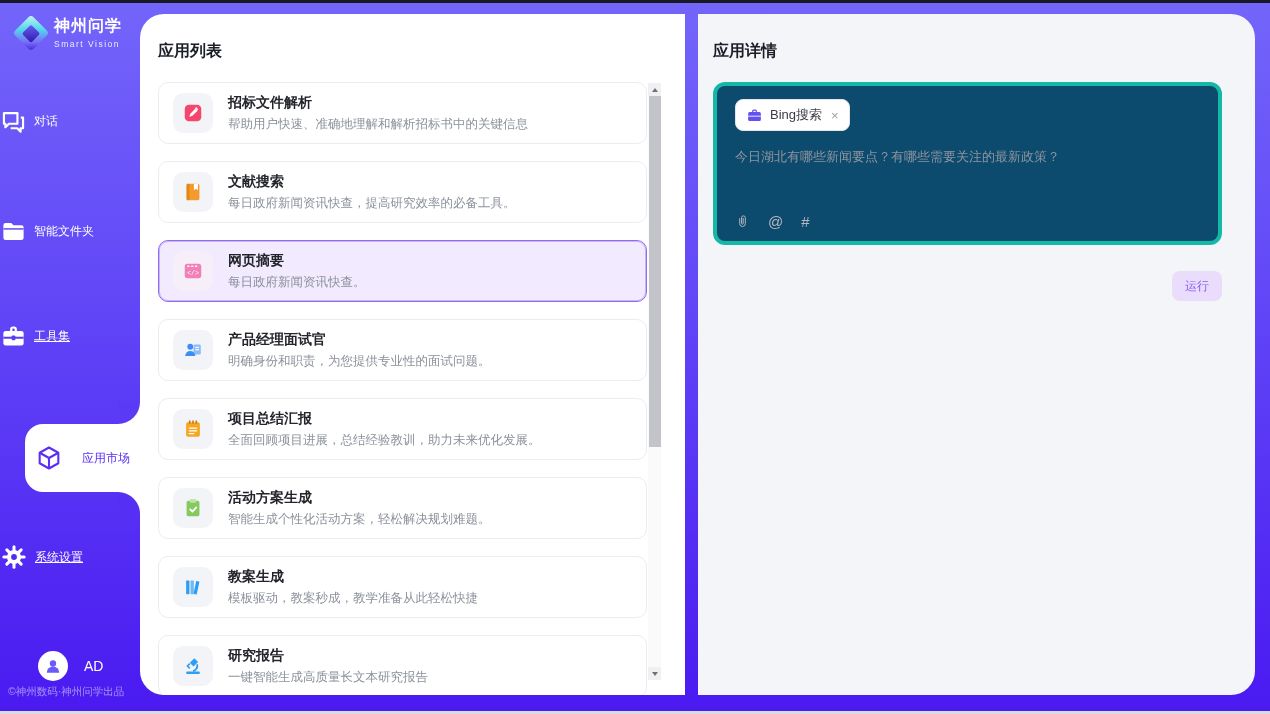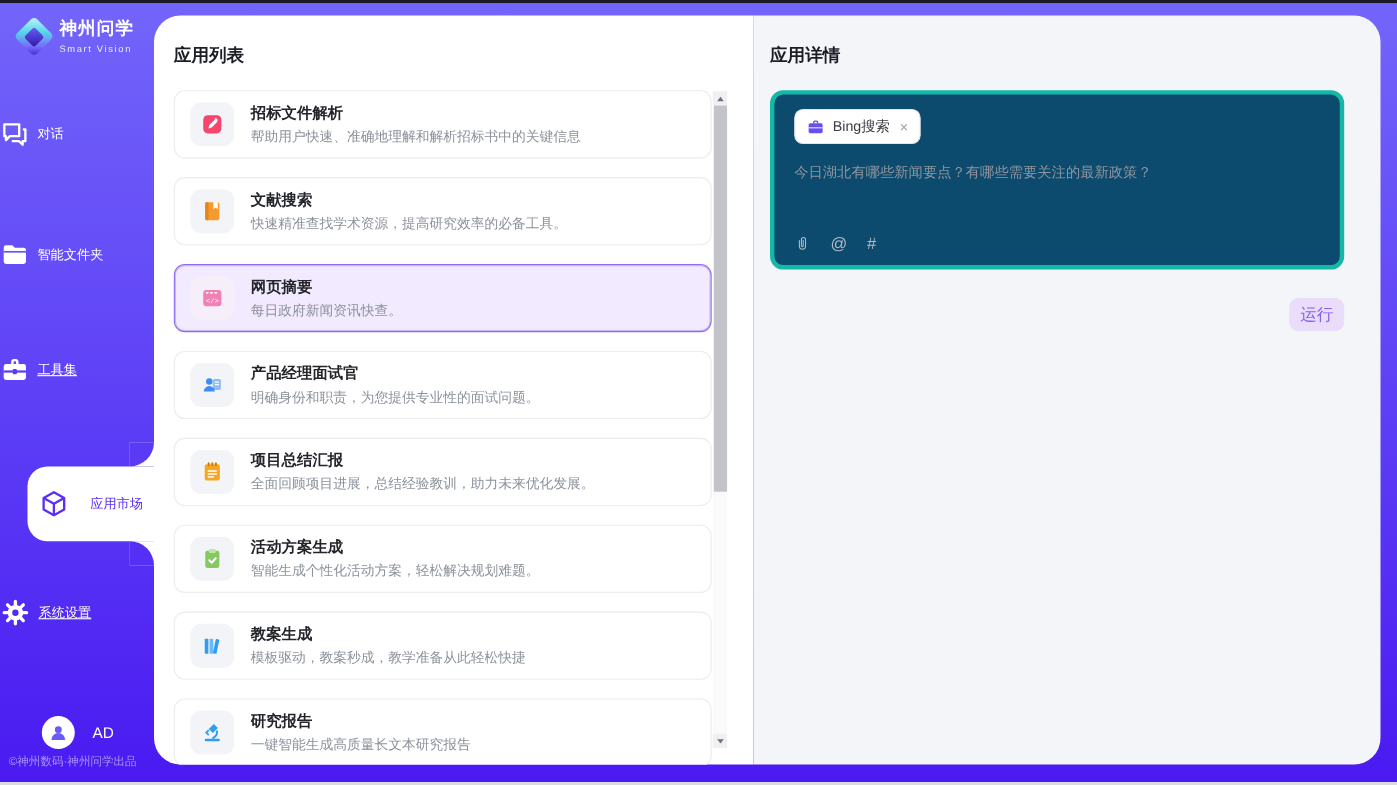--- a/index.html
+++ b/index.html
@@ -32,21 +32,21 @@
   .curve.top::before{content:'';position:absolute;inset:0;background:#5b3af5;border-bottom-right-radius:100%;}
   .curve.bottom{bottom:-22px;}
   .curve.bottom::before{content:'';position:absolute;inset:0;background:#552ff4;border-top-right-radius:100%;}
 
   .user-row{position:absolute;left:38px;bottom:30px;display:flex;align-items:center;gap:16px;cursor:pointer;}
   .avatar{width:30px;height:30px;border-radius:50%;background:#fff;display:flex;align-items:center;justify-content:center;overflow:hidden;}
   .user-name{color:#fff;font-size:14px;}
   .side-footer{position:absolute;left:8px;bottom:12px;font-size:10.5px;color:rgba(255,255,255,0.5);white-space:nowrap;}
 
   
-  .panels{position:absolute;left:140px;top:11px;right:15px;bottom:16px;display:flex;}
+  .panels{position:absolute;left:140px;top:11px;right:15px;bottom:16px;display:flex;gap:13px;}
   .list-panel{position:relative;width:545px;background:#fff;border-radius:24px 0 0 24px;
     padding:26px 0 0 18px;box-sizing:border-box;overflow:hidden;}
   .detail-panel{position:relative;flex:1;background:#f4f5f8;border-radius:0 24px 24px 0;
     padding:26px 33px 0 15px;box-sizing:border-box;overflow:hidden;}
   .panel-title{margin:0;font-size:16px;font-weight:bold;color:#1b1e27;line-height:22px;}
 
   
   .cards{margin-top:20px;width:489px;}
   .app-card{display:flex;align-items:center;gap:15px;height:62px;margin-bottom:17px;
     border:1px solid #ececf1;border-radius:10px;background:#fff;padding-left:14px;
@@ -71,21 +71,21 @@
   .detail-card{position:relative;margin-top:20px;height:163px;background:#0c4a6e;
     border:4px solid #14b8a6;border-radius:12px;box-sizing:border-box;padding:13px 18px;}
   .tool-tag{display:inline-flex;align-items:center;gap:7px;height:30px;padding:0 10px;
     border:1px solid #e4e5ec;border-radius:8px;font-size:13px;color:#3a3d44;cursor:pointer;background:#fff;}
   .tag-close{color:#9aa0a8;font-size:13px;margin-left:2px;cursor:pointer;}
   .prompt-text{margin-top:16px;font-size:13px;color:#8f959e;line-height:1.6;}
   .toolbar{position:absolute;left:18px;bottom:11px;display:flex;align-items:center;gap:18px;color:#b3b7bf;}
   .tb-glyph{font-size:15px;line-height:1;cursor:pointer;color:#b3b7bf;}
   .run-row{margin-top:26px;text-align:right;}
   .run-btn{width:50px;height:30px;border:none;border-radius:8px;background:#e9ddfb;color:#8a5cf5;
-    font-size:15px;font-family:inherit;cursor:pointer;}
+    font-size:12px;font-family:inherit;cursor:pointer;}
 </style>
 </head>
 <body>
 
 <div class="screen">
   <div class="top-line"></div>
 
   <div class="app-bg">
 
     <aside class="sidebar">
@@ -189,21 +189,21 @@
           <div class="app-card">
             <div class="app-icon-box">
               <svg width="22" height="22" viewBox="0 0 24 24">
                 <rect x="5" y="3" width="14" height="18" rx="2" fill="#f59b2d"></rect>
                 <rect x="5" y="3" width="3.2" height="18" rx="1.2" fill="#e2861a"></rect>
                 <path d="M13 3v7l2.2-1.6L17.4 10V3z" fill="#fff"></path>
               </svg>
             </div>
             <div class="app-text">
               <div class="app-title">文献搜索</div>
-              <div class="app-desc">快速精准查找学术资源，提高研究效率的必备工具。</div>
+              <div class="app-desc">每日政府新闻资讯快查，提高研究效率的必备工具。</div>
             </div>
           </div>
 
           <div class="app-card selected">
             <div class="app-icon-box">
               <svg width="22" height="22" viewBox="0 0 24 24">
                 <rect x="3" y="4" width="18" height="16" rx="3" fill="#f080b6"></rect>
                 <rect x="5.5" y="6" width="3" height="1.6" rx="0.8" fill="#fff" opacity="0.9"></rect>
                 <rect x="9.7" y="6" width="3" height="1.6" rx="0.8" fill="#fff" opacity="0.9"></rect>
                 <rect x="13.9" y="6" width="3" height="1.6" rx="0.8" fill="#fff" opacity="0.9"></rect>

